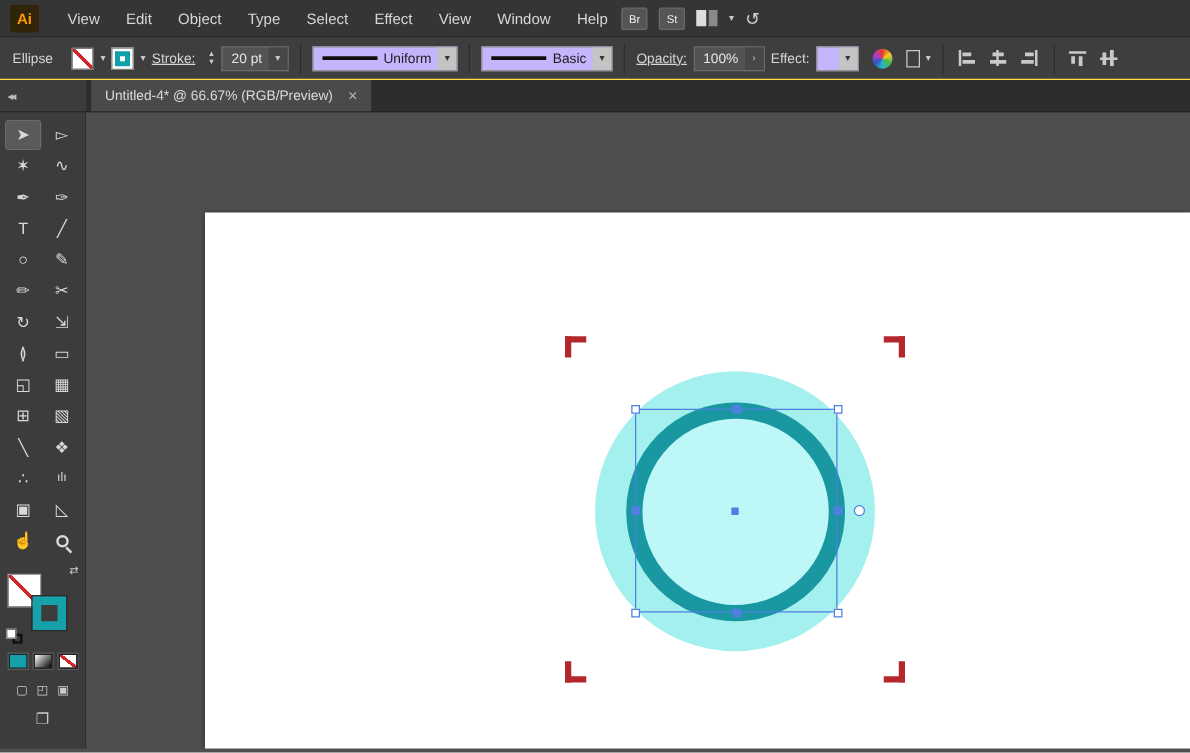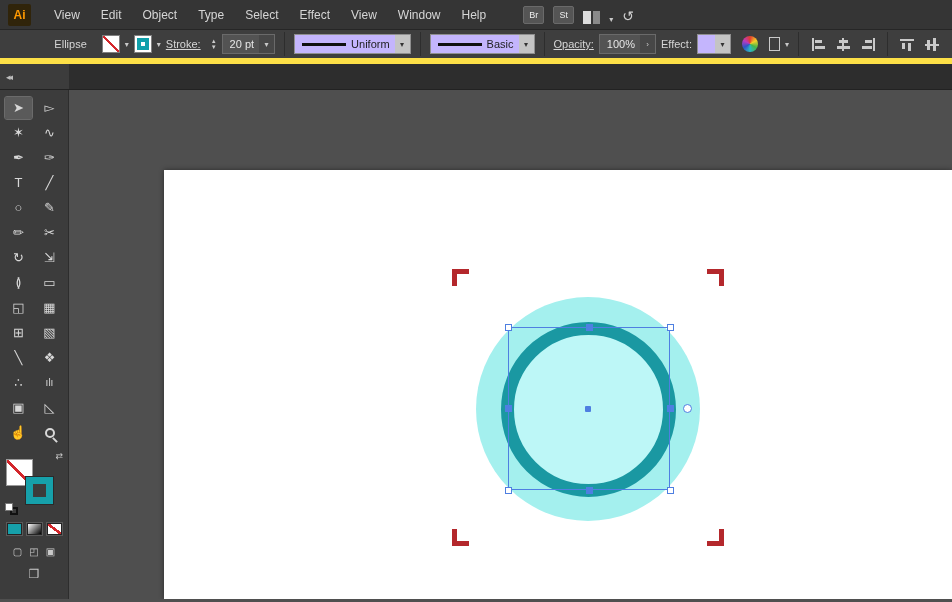--- a/index.html
+++ b/index.html
@@ -15,35 +15,35 @@
   .menubar {
     height:30px; background:#353535; border-bottom:1px solid #262626;
     display:flex; align-items:center; padding:0 8px; gap:1px;
   }
   .logo {
     width:23px; height:22px; margin-right:12px; border-radius:2px;
     background:#30240a; color:#ff9a00; font-weight:bold; font-size:12px;
     display:flex; align-items:center; justify-content:center;
   }
   .menu-item { padding:4px 10px; cursor:default; }
-  .mb-right { display:flex; align-items:flex-end; gap:9px; margin-left:26px; }
+  .mb-right { display:flex; align-items:center; gap:9px; }
   .appbox {
     width:21px; height:18px; background:#555; border:1px solid #6a6a6a; border-radius:2px;
     color:#eee; font-size:9px; display:flex; align-items:center; justify-content:center;
   }
   .ws-ico { position:relative; width:17px; height:13px; display:inline-block; }
   .ws-a { position:absolute; left:0; top:0; width:8px; height:13px; background:#ddd; }
   .ws-b { position:absolute; left:10px; top:0; width:7px; height:13px; background:#8a8a8a; }
   .chev { font-size:8px; color:#c9c9c9; }
   .sync { font-size:14px; color:#cfcfcf; }
 
   
   .controlbar {
-    height:34px; background:#3e3e3e; border-bottom:6px solid #fde047;
-    display:flex; align-items:center; padding:0 10px; gap:5px; font-size:11px;justify-content:flex-end;
+    height:34px; background:#3e3e3e; border-bottom:1px solid #fde047;
+    display:flex; align-items:center; padding:0 10px; gap:5px; font-size:11px;
   }
   .ctx-label { margin-right:10px; }
   .swatch { width:18px; height:18px; border:1px solid #808080; background:#fff; }
   .fill-none { background:linear-gradient(to top right,#fff 44%,#d3262b 44%,#d3262b 56%,#fff 56%); }
   .stroke-sw { position:relative; background:#fff; }
   .stroke-sw::after { content:""; position:absolute; inset:2px; border:4px solid #10a0aa; }
   .u { text-decoration:underline; }
   .stepper { display:flex; flex-direction:column; font-size:6px; line-height:6px; color:#ccc; margin-left:5px; }
   .combo {
     display:flex; align-items:center; gap:5px; height:20px;
@@ -231,20 +231,24 @@
           <rect x="0" y="6" width="14" height="2"></rect>
           <rect x="2" y="2" width="3" height="10"></rect>
           <rect x="8" y="0" width="3" height="13"></rect>
         </svg>
     </span>
   </div>
 
   <div class="tabrow">
     <div class="panel-header">
       <span>◂◂</span>
+    </div>
+    <div class="tab">
+      <span>Untitled-4* @ 66.67% (RGB/Preview)</span>
+      <span class="close">×</span>
     </div>
   </div>
 
   <div class="workspace">
 
     <div class="toolspanel">
       <div class="tools-grid">
         <span class="tool active">➤</span>
         <span class="tool">▻</span>
         <span class="tool">✶</span>

